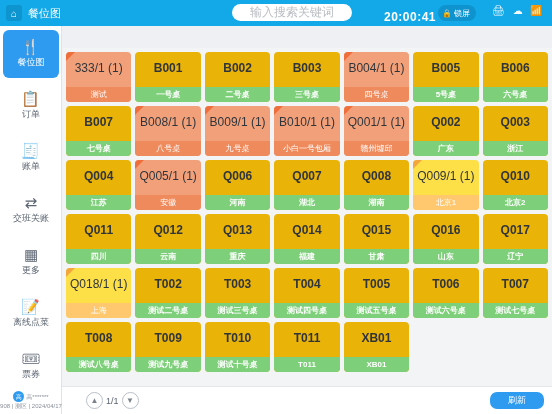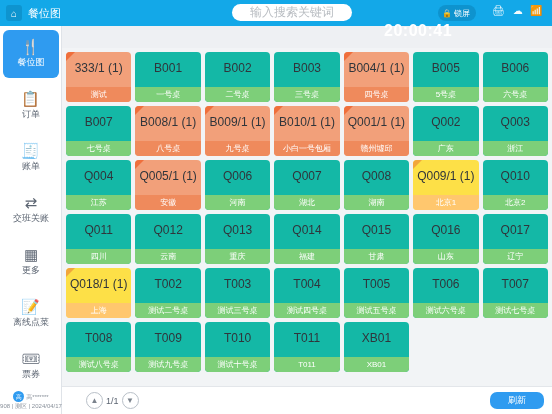--- a/index.html
+++ b/index.html
@@ -23,21 +23,21 @@
   .tb-home {
     width:16px; height:16px; border-radius:3px; background:#0e94cf;
     display:flex; align-items:center; justify-content:center; font-size:10px; color:#fff;
   }
   .tb-title { font-size:11px; }
   .tb-search {
     position:absolute; left:232px; top:4px; width:120px; height:17px;
     background:#fff; border-radius:9px; color:#b9bdc2; font-size:12px;
     display:flex; align-items:center; justify-content:center;
   }
-  .tb-time { position:absolute; left:384px; top:22px; font-size:16px; font-weight:bold; letter-spacing:0.5px;}
+  .tb-time { position:absolute; left:384px; top:10px; font-size:12px; font-weight:bold; letter-spacing:0.5px;}
   .tb-lock {
     position:absolute; left:438px; top:5px; height:16px; padding:0 6px 0 4px;
     background:#0e93ce; border-radius:8px; font-size:8px;
     display:flex; align-items:center; gap:2px;
   }
   .tb-icons { position:absolute; left:492px; top:5px; display:flex; gap:8px; align-items:center; font-size:10px; }
   .tb-icons span { opacity:.95; }
 
   
   .sidebar {
@@ -91,21 +91,21 @@
   .grid {
     display:grid;
     grid-template-columns: repeat(7, 1fr);
     gap:4px;
   }
   .cell {
     height:50px; border-radius:4px; position:relative;
     display:flex; flex-direction:column; align-items:center;
     padding-top:9px; overflow:hidden;
   }
-  .cell.free { background:#14b8a6; }
+  .cell.free { background:#eab308;font-weight:bold; }
   .cell.used { background:#f2a07a; }
   .cell.booked{ background:#fde047; }
   .cell .code { font-size:12px; color:#30353b; }
   .cell .name {
     position:absolute; bottom:0; left:0; width:100%; height:15px;
     display:flex; align-items:center; justify-content:center;
     font-size:8px; color:#ffffff;
   }
   .cell.free .name { background:#7dcf79; }
   .cell.used .name { background:#ef8a5c; }

